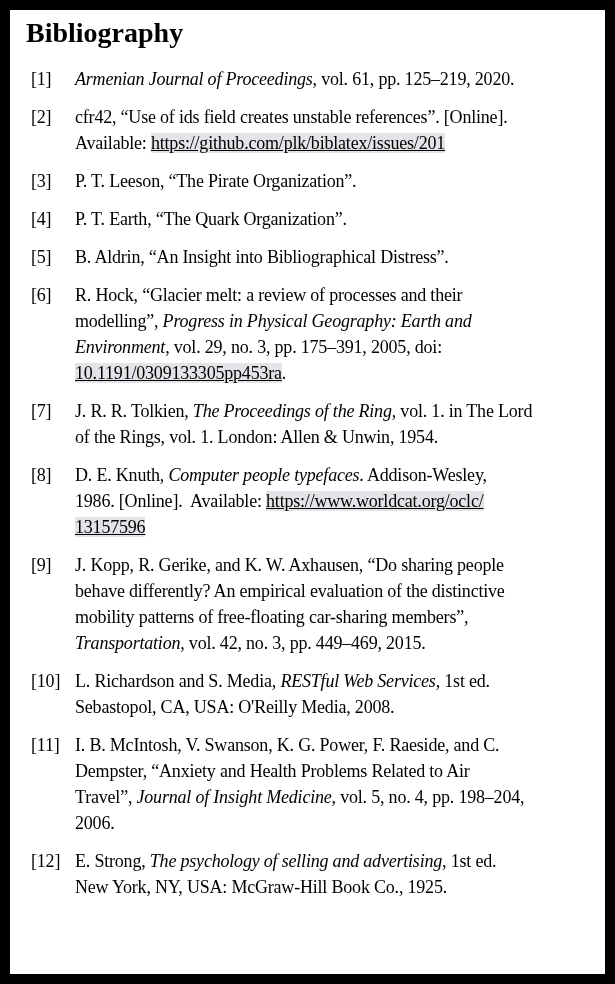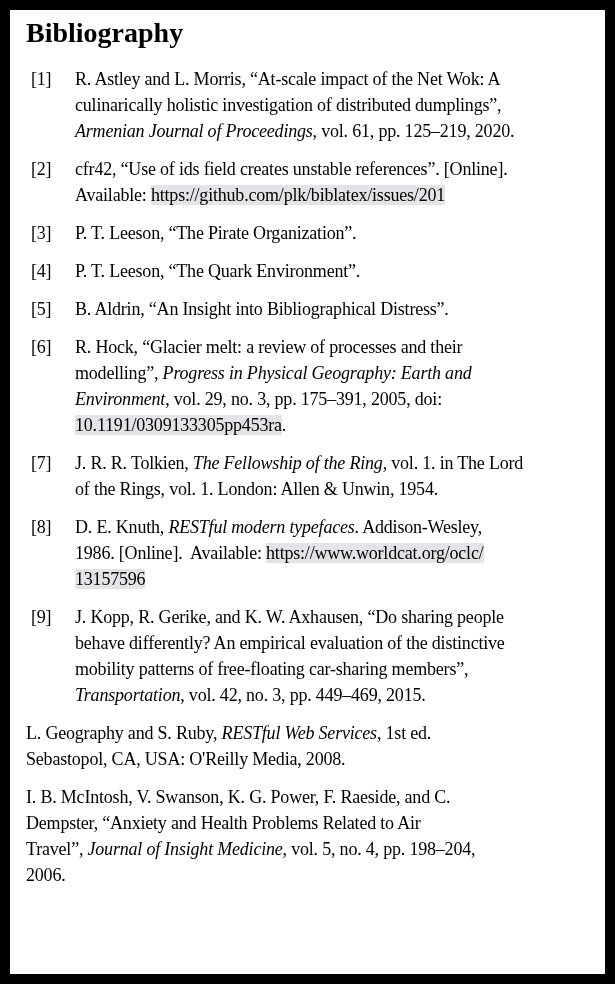--- a/index.html
+++ b/index.html
@@ -55,93 +55,99 @@
   .entry-text {
     flex: 1;
     white-space: pre-wrap;
     overflow-wrap: break-word;
   }
   .seg-plain { font-style: normal; }
   .seg-italic { font-style: italic; }
   .seg-link {
     background: var(--hl);
     cursor: pointer;
+    text-decoration: underline;
   }
 </style>
 </head>
 <body>
 
 <div class="frame">
   <div class="page">
     <h1 class="title">Bibliography</h1>
     <div class="entries" id="entries">
   <div class="entry">
     <span class="entry-label">[1]</span>
-    <span class="entry-text"><span class="seg-plain">R. Astley and L. Morris, “At-scale impact of the Net Wok: A
-culinarically holistic investigation of distributed dumplings”,
-</span><span class="seg-italic">Armenian Journal of Proceedings</span><span class="seg-plain">, vol. 61, pp. 125–219, 2020.</span></span>
+    <span class="entry-text"><span class="seg-italic">Armenian Journal of Proceedings</span><span class="seg-plain">, vol. 61, pp. 125–219, 2020.</span></span>
   </div>
 
   <div class="entry">
     <span class="entry-label">[2]</span>
     <span class="entry-text"><span class="seg-plain">cfr42, “Use of ids field creates unstable references”. [Online].
 Available: </span><span class="seg-link">https://github.com/plk/biblatex/issues/201</span></span>
   </div>
 
   <div class="entry">
     <span class="entry-label">[3]</span>
     <span class="entry-text"><span class="seg-plain">P. T. Leeson, “The Pirate Organization”.</span></span>
   </div>
 
   <div class="entry">
     <span class="entry-label">[4]</span>
-    <span class="entry-text"><span class="seg-plain">P. T. Leeson, “The Quark Environment”.</span></span>
+    <span class="entry-text"><span class="seg-plain">P. T. Earth, “The Quark Organization”.</span></span>
   </div>
 
   <div class="entry">
     <span class="entry-label">[5]</span>
     <span class="entry-text"><span class="seg-plain">B. Aldrin, “An Insight into Bibliographical Distress”.</span></span>
   </div>
 
   <div class="entry">
     <span class="entry-label">[6]</span>
     <span class="entry-text"><span class="seg-plain">R. Hock, “Glacier melt: a review of processes and their
 modelling”, </span><span class="seg-italic">Progress in Physical Geography: Earth and
 Environment</span><span class="seg-plain">, vol. 29, no. 3, pp. 175–391, 2005, doi:
 </span><span class="seg-link">10.1191/0309133305pp453ra</span><span class="seg-plain">.</span></span>
   </div>
 
   <div class="entry">
     <span class="entry-label">[7]</span>
-    <span class="entry-text"><span class="seg-plain">J. R. R. Tolkien, </span><span class="seg-italic">The Fellowship of the Ring</span><span class="seg-plain">, vol. 1. in The Lord
+    <span class="entry-text"><span class="seg-plain">J. R. R. Tolkien, </span><span class="seg-italic">The Proceedings of the Ring</span><span class="seg-plain">, vol. 1. in The Lord
 of the Rings, vol. 1. London: Allen &amp; Unwin, 1954.</span></span>
   </div>
 
   <div class="entry">
     <span class="entry-label">[8]</span>
-    <span class="entry-text"><span class="seg-plain">D. E. Knuth, </span><span class="seg-italic">RESTful modern typefaces</span><span class="seg-plain">. Addison-Wesley,
+    <span class="entry-text"><span class="seg-plain">D. E. Knuth, </span><span class="seg-italic">Computer people typefaces</span><span class="seg-plain">. Addison-Wesley,
 1986. [Online].  Available: </span><span class="seg-link">https://www.worldcat.org/oclc/
 13157596</span></span>
   </div>
 
   <div class="entry">
     <span class="entry-label">[9]</span>
     <span class="entry-text"><span class="seg-plain">J. Kopp, R. Gerike, and K. W. Axhausen, “Do sharing people
 behave differently? An empirical evaluation of the distinctive
 mobility patterns of free-floating car-sharing members”,
 </span><span class="seg-italic">Transportation</span><span class="seg-plain">, vol. 42, no. 3, pp. 449–469, 2015.</span></span>
   </div>
 
   <div class="entry">
-    <span class="entry-text"><span class="seg-plain">L. Geography and S. Ruby, </span><span class="seg-italic">RESTful Web Services</span><span class="seg-plain">, 1st ed.
+    <span class="entry-label">[10]</span>
+    <span class="entry-text"><span class="seg-plain">L. Richardson and S. Media, </span><span class="seg-italic">RESTful Web Services</span><span class="seg-plain">, 1st ed.
 Sebastopol, CA, USA: O'Reilly Media, 2008.</span></span>
   </div>
 
   <div class="entry">
+    <span class="entry-label">[11]</span>
     <span class="entry-text"><span class="seg-plain">I. B. McIntosh, V. Swanson, K. G. Power, F. Raeside, and C.
 Dempster, “Anxiety and Health Problems Related to Air
 Travel”, </span><span class="seg-italic">Journal of Insight Medicine</span><span class="seg-plain">, vol. 5, no. 4, pp. 198–204,
 2006.</span></span>
   </div>
 
+  <div class="entry">
+    <span class="entry-label">[12]</span>
+    <span class="entry-text"><span class="seg-plain">E. Strong, </span><span class="seg-italic">The psychology of selling and advertising</span><span class="seg-plain">, 1st ed.
+New York, NY, USA: McGraw-Hill Book Co., 1925.</span></span>
+  </div>
 </div>
   </div>
 </div>
 
 </body></html>

